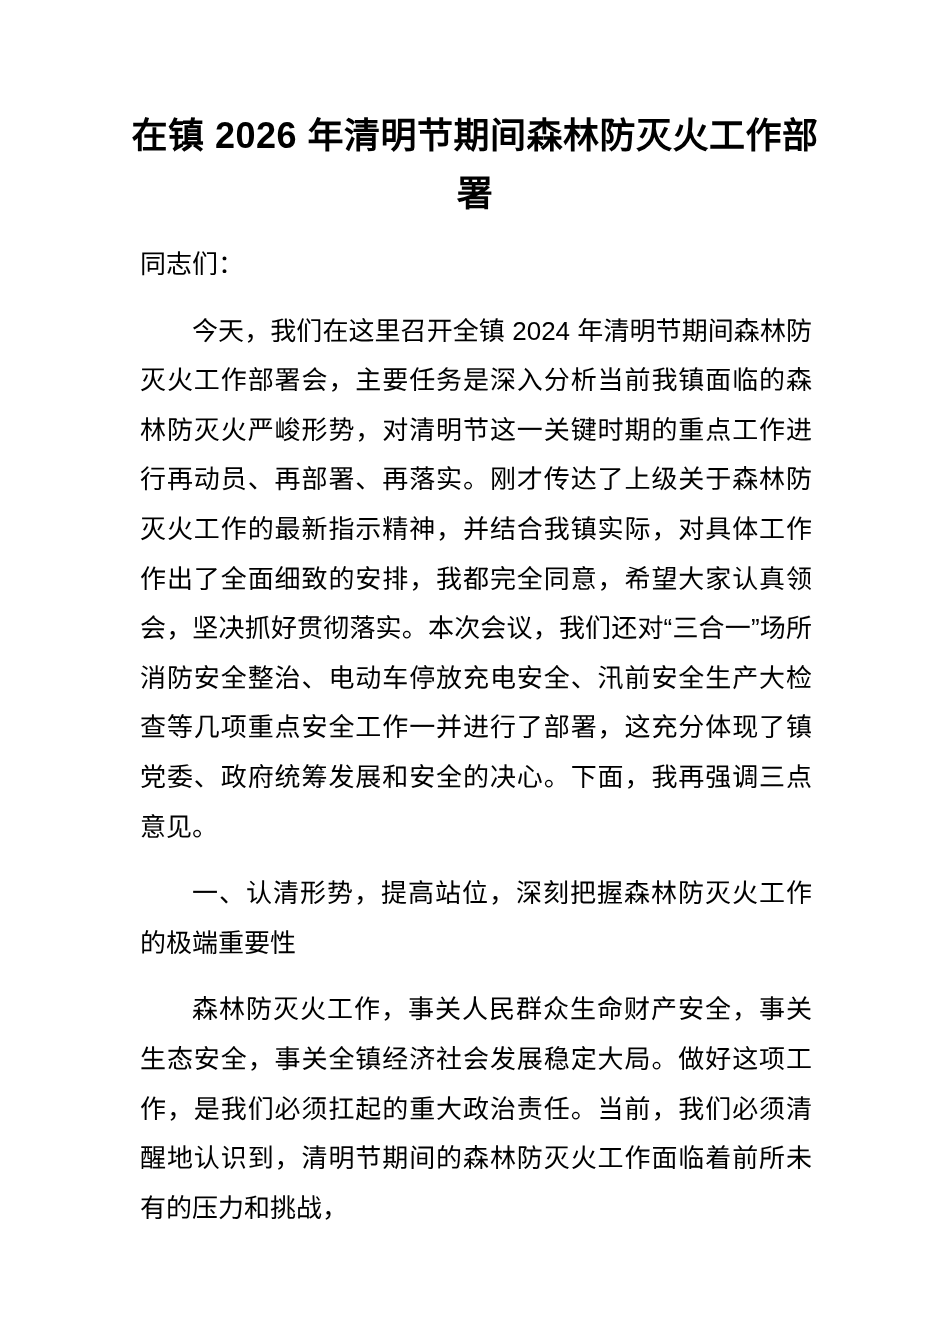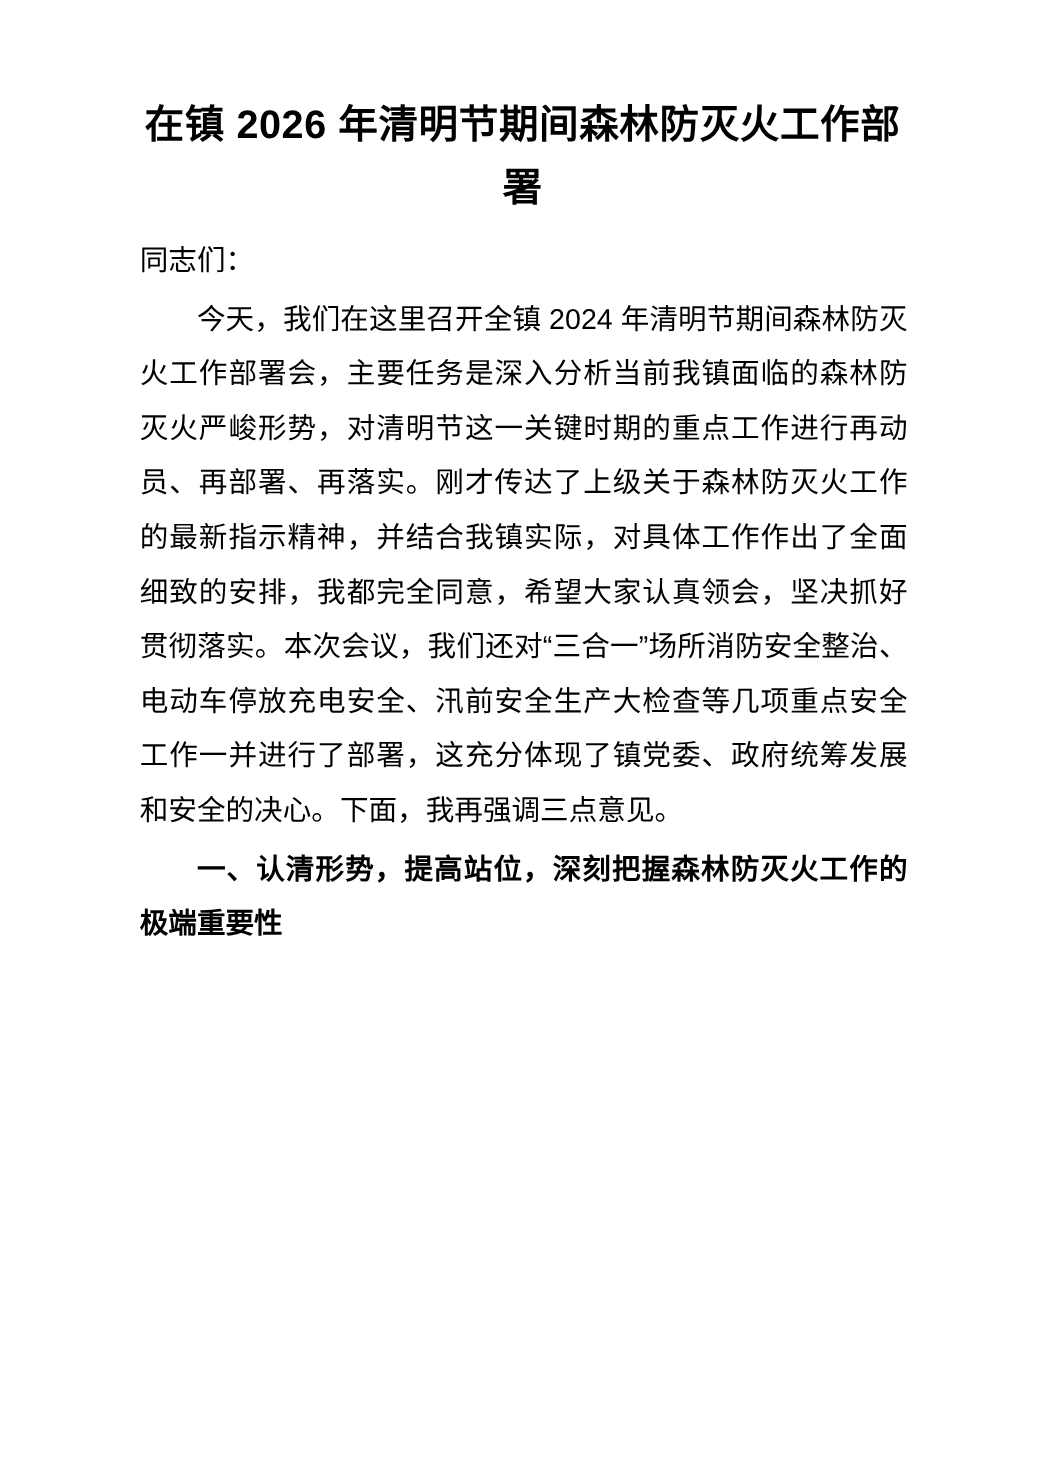--- a/index.html
+++ b/index.html
@@ -12,50 +12,51 @@
     width: 950px;
     height: 1344px;
     background: #ffffff;
     color: #000000;
     font-family: "Liberation Sans", "DejaVu Sans", sans-serif;
     overflow: hidden;
     box-sizing: border-box;
   }
   .doc-title {
     margin: 0 118px;
-    padding-top: 84px;
+    padding-top: 107px;
     text-align: center;
     font-size: 36px;
     line-height: 58px;
     font-weight: bold;
     letter-spacing: 0.5px;
   }
   .doc-body {
     margin: 12px 121px 0 123px;
     font-size: 26px;
     line-height: 49.6px;
   }
   .para {
-    margin: 4px;
+    margin: 17px;
     text-align: justify;
     text-justify: inter-ideograph;
     word-break: break-all;
   }
   .para.indent {
     text-indent: 2em;
   }
   .para.bold {
-    font-weight: bold;
+    font-weight: normal;
   }
 </style>
 </head>
 <body>
 
 <div class="page">
   <div class="doc-title">
     <div>在镇 2026 年清明节期间森林防灭火工作部署</div>
   </div>
   <div class="doc-body" id="doc-body">
       <p class="para">同志们：</p>
       <p class="para indent">今天，我们在这里召开全镇 2024 年清明节期间森林防灭火工作部署会，主要任务是深入分析当前我镇面临的森林防灭火严峻形势，对清明节这一关键时期的重点工作进行再动员、再部署、再落实。刚才传达了上级关于森林防灭火工作的最新指示精神，并结合我镇实际，对具体工作作出了全面细致的安排，我都完全同意，希望大家认真领会，坚决抓好贯彻落实。本次会议，我们还对“三合一”场所消防安全整治、电动车停放充电安全、汛前安全生产大检查等几项重点安全工作一并进行了部署，这充分体现了镇党委、政府统筹发展和安全的决心。下面，我再强调三点意见。</p>
       <p class="para indent bold">一、认清形势，提高站位，深刻把握森林防灭火工作的极端重要性</p>
+      <p class="para indent">森林防灭火工作，事关人民群众生命财产安全，事关生态安全，事关全镇经济社会发展稳定大局。做好这项工作，是我们必须扛起的重大政治责任。当前，我们必须清醒地认识到，清明节期间的森林防灭火工作面临着前所未有的压力和挑战，</p>
     </div>
 </div>
 
 </body></html>

